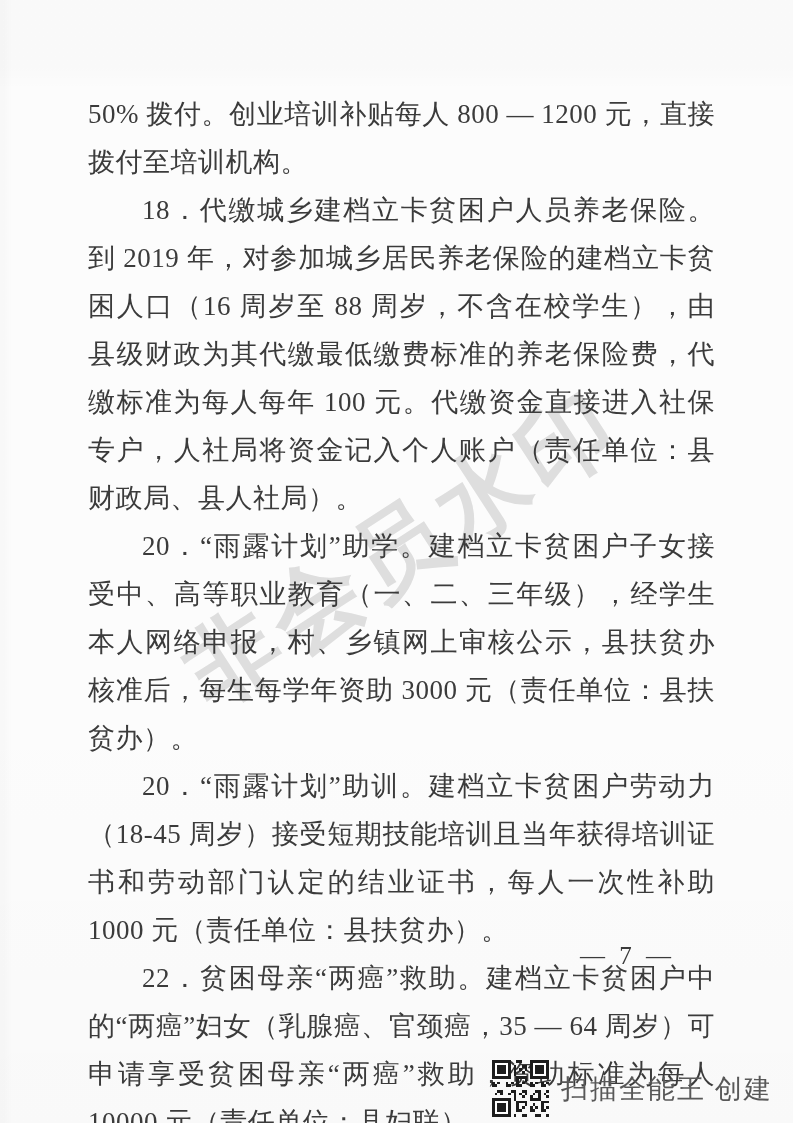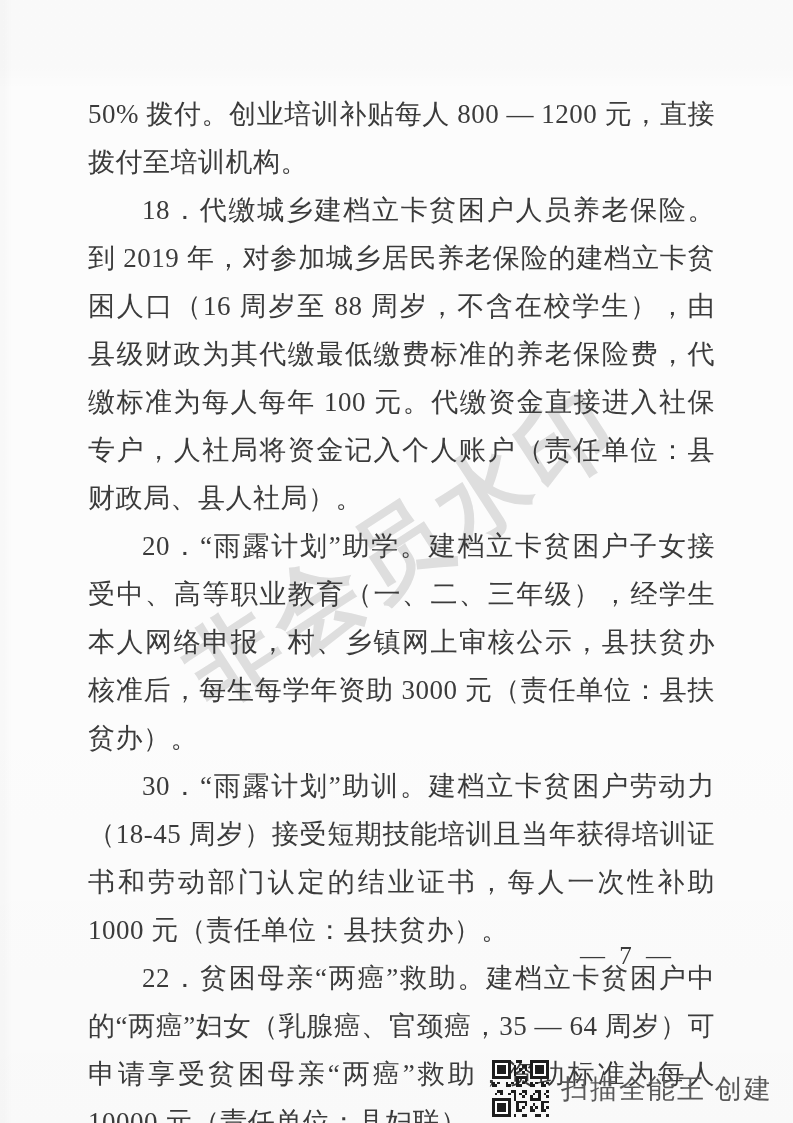--- a/index.html
+++ b/index.html
@@ -83,21 +83,21 @@
 <body>
 
 <div class="scan-texture"></div>
 
 <div class="watermark">非会员水印</div>
 
 <div class="content" id="paragraph-container">
     <p>50% 拨付。创业培训补贴每人 800 — 1200 元，直接拨付至培训机构。</p>
     <p class="indent">18．代缴城乡建档立卡贫困户人员养老保险。到 2019 年，对参加城乡居民养老保险的建档立卡贫困人口（16 周岁至 88 周岁，不含在校学生），由县级财政为其代缴最低缴费标准的养老保险费，代缴标准为每人每年 100 元。代缴资金直接进入社保专户，人社局将资金记入个人账户（责任单位：县财政局、县人社局）。</p>
     <p class="indent">20．“雨露计划”助学。建档立卡贫困户子女接受中、高等职业教育（一、二、三年级），经学生本人网络申报，村、乡镇网上审核公示，县扶贫办核准后，每生每学年资助 3000 元（责任单位：县扶贫办）。</p>
-    <p class="indent">30．“雨露计划”助训。建档立卡贫困户劳动力（18-45 周岁）接受短期技能培训且当年获得培训证书和劳动部门认定的结业证书，每人一次性补助 1000 元（责任单位：县扶贫办）。</p>
+    <p class="indent">20．“雨露计划”助训。建档立卡贫困户劳动力（18-45 周岁）接受短期技能培训且当年获得培训证书和劳动部门认定的结业证书，每人一次性补助 1000 元（责任单位：县扶贫办）。</p>
     <p class="indent">22．贫困母亲“两癌”救助。建档立卡贫困户中的“两癌”妇女（乳腺癌、官颈癌，35 — 64 周岁）可申请享受贫困母亲“两癌”救助，资助标准为每人 10000 元（责任单位：县妇联）。</p>
   </div>
 
 <div class="page-number">— 7 —</div>
 
 <div class="footer">
   <svg class="qr" id="qr-svg" viewBox="0 0 21 21" shape-rendering="crispEdges">
       <rect x="9" y="0" width="1" height="1" fill="#1d1d1d"></rect>
       <rect x="10" y="0" width="1" height="1" fill="#1d1d1d"></rect>
       <rect x="8" y="2" width="1" height="1" fill="#1d1d1d"></rect>

